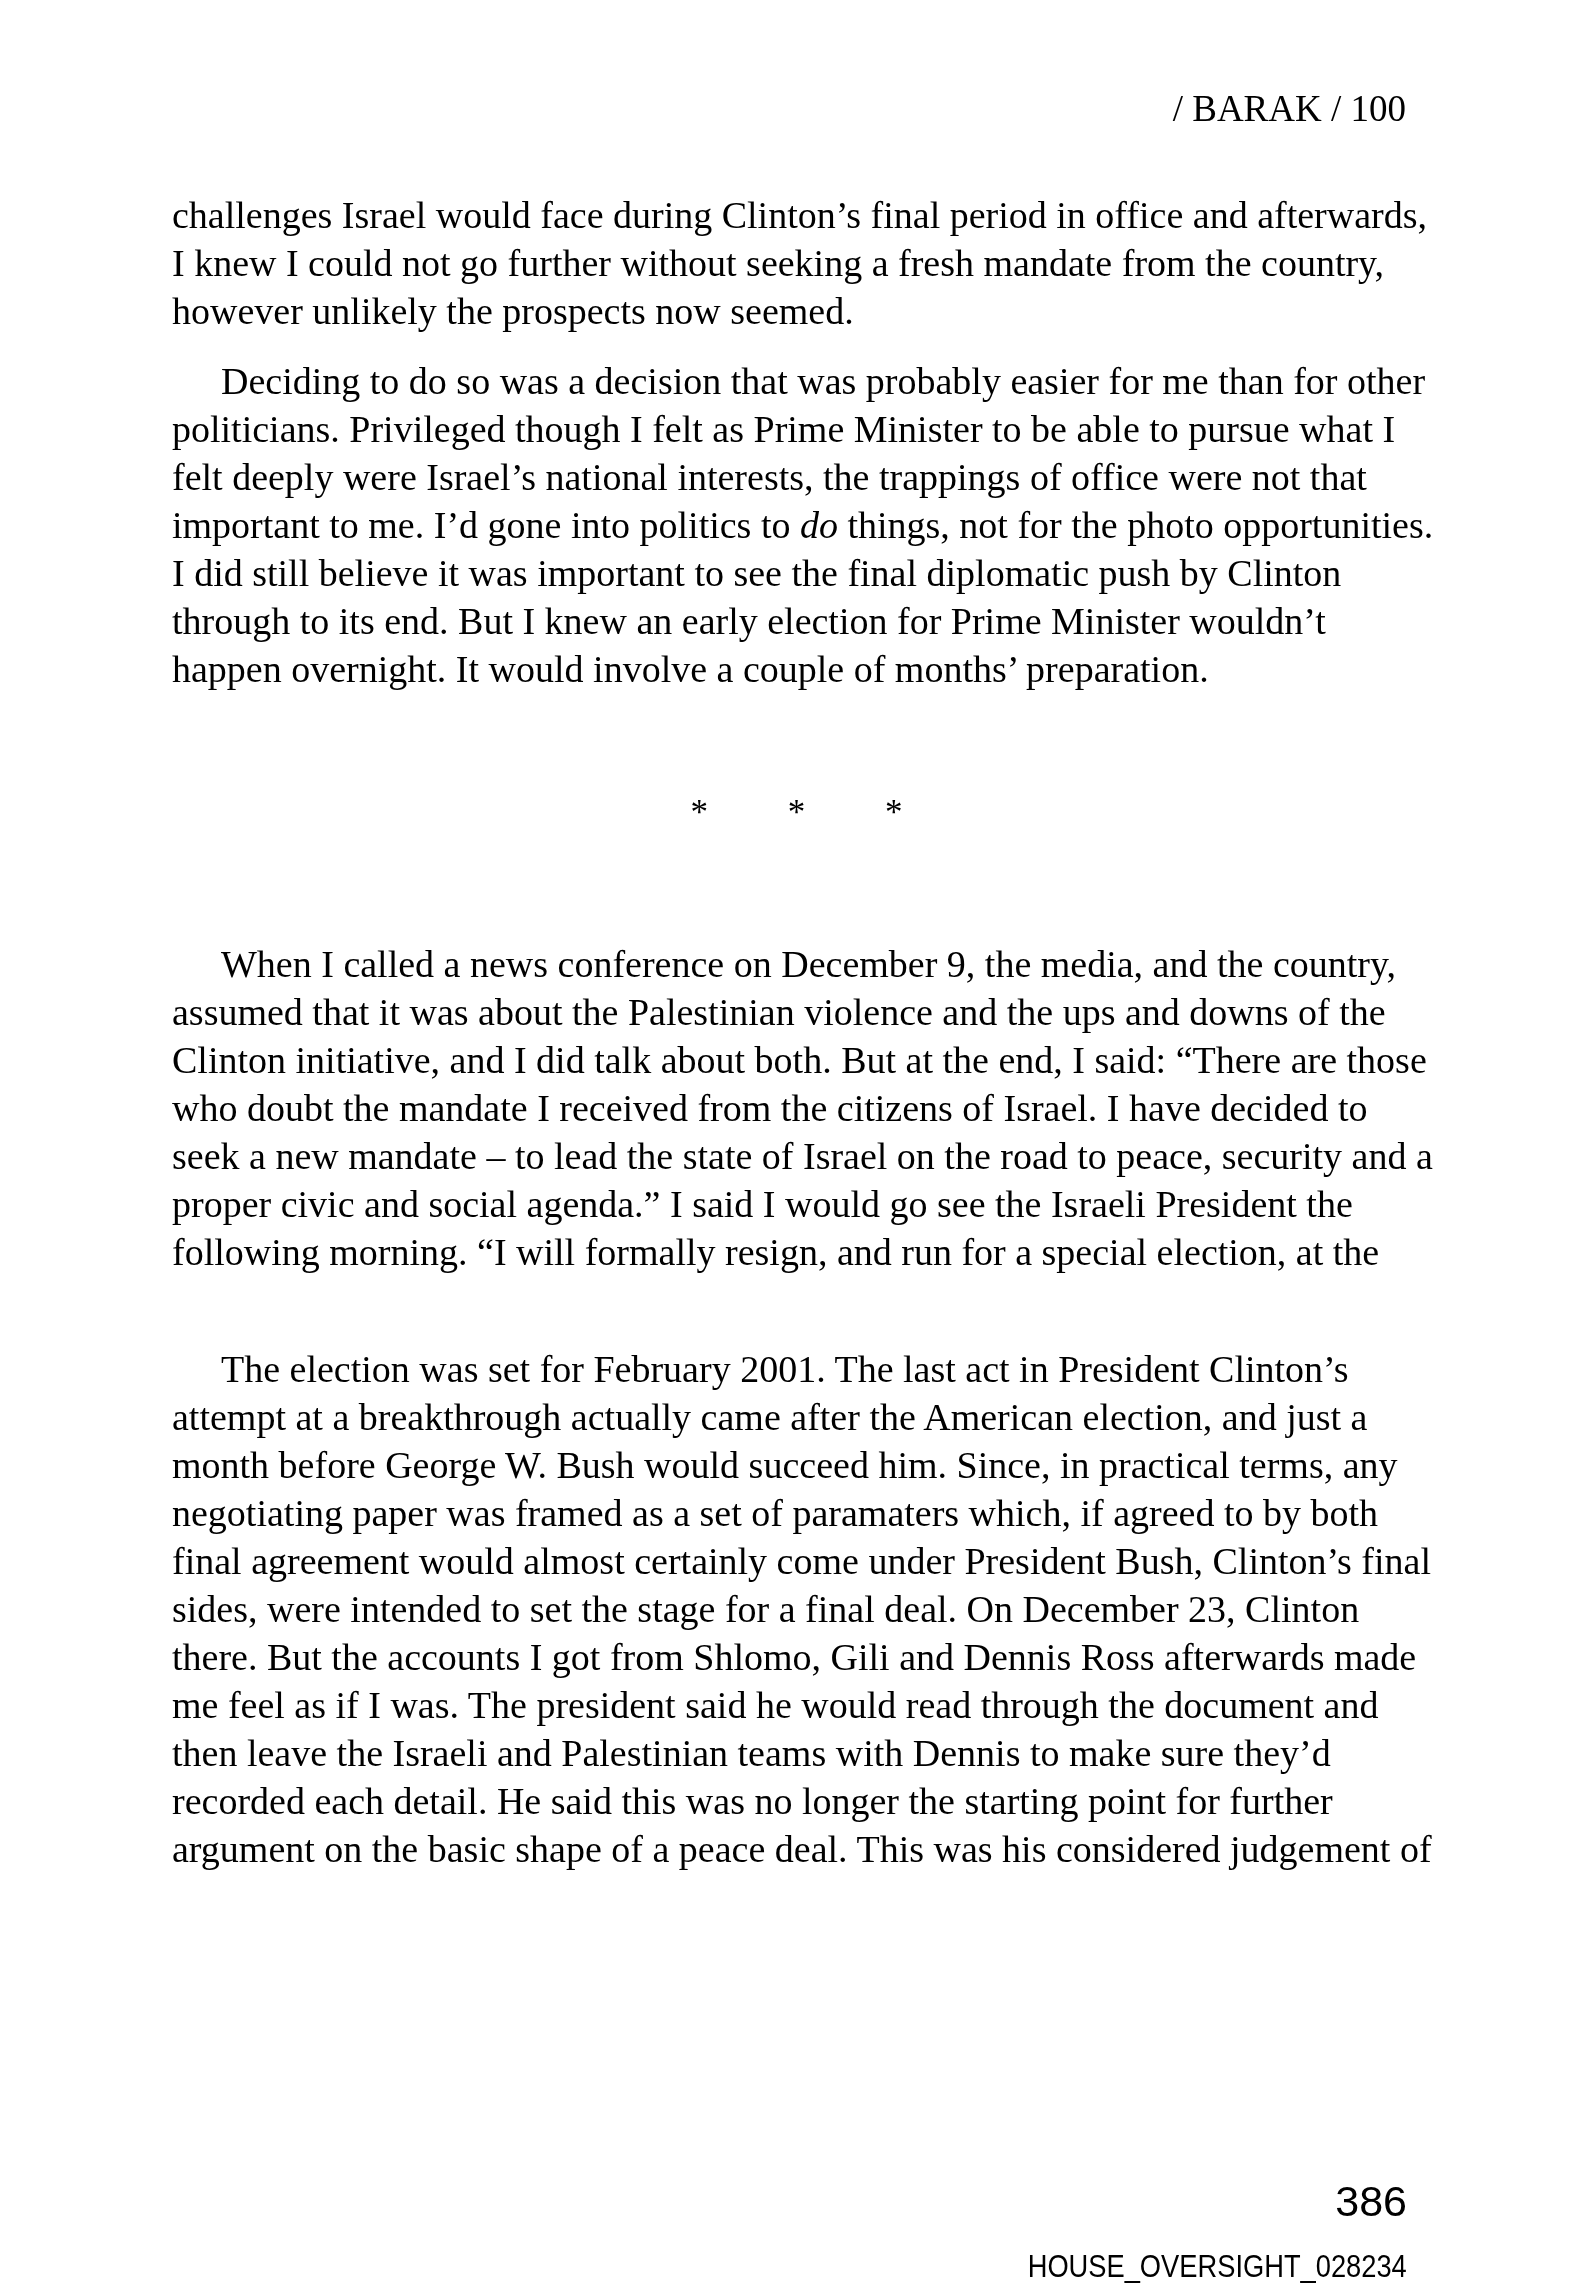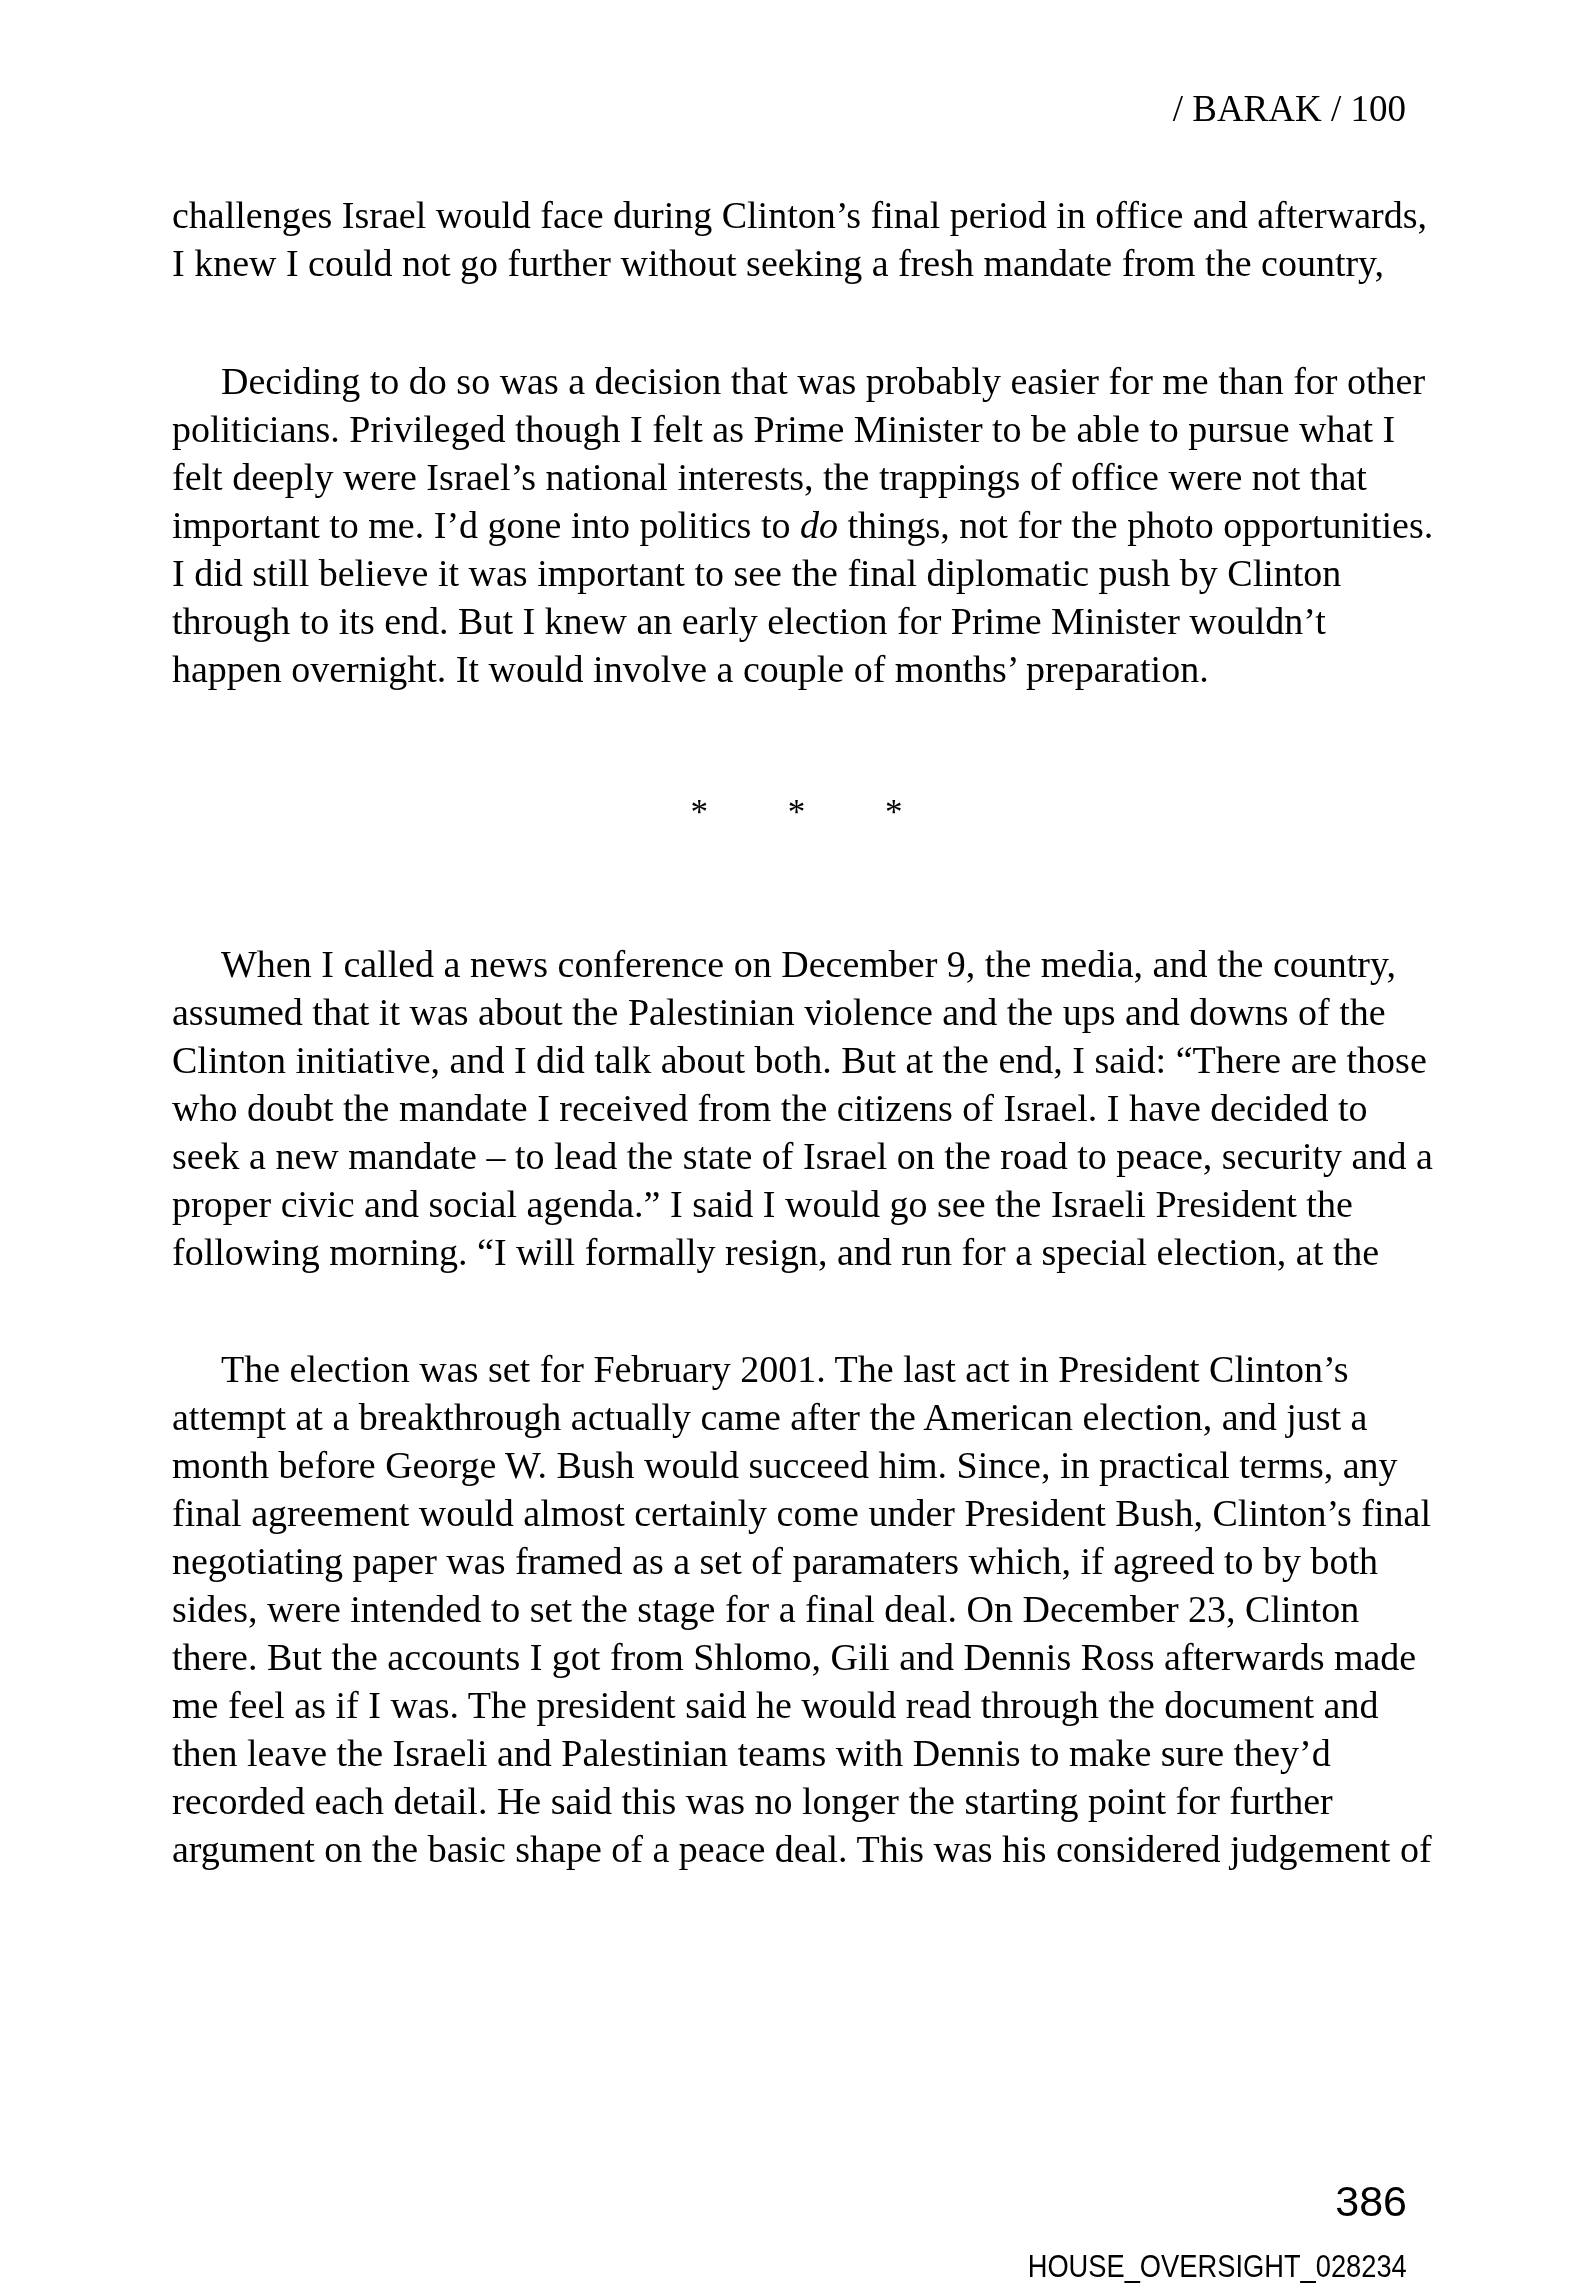--- a/index.html
+++ b/index.html
@@ -72,20 +72,21 @@
 </head>
 <body>
 
 <div class="page">
 
   <div class="header">/ BARAK / 100</div>
 
   <div class="para" id="para1">
     <div class="line">challenges Israel would face during Clinton’s final period in office and afterwards,</div>
     <div class="line">I knew I could not go further without seeking a fresh mandate from the country,</div>
+    <div class="line">however unlikely the prospects now seemed.</div>
   </div>
 
   <div class="para" id="para2">
     <div class="line indent">Deciding to do so was a decision that was probably easier for me than for other</div>
     <div class="line">politicians. Privileged though I felt as Prime Minister to be able to pursue what I</div>
     <div class="line">felt deeply were Israel’s national interests, the trappings of office were not that</div>
     <div class="line"><span>important to me. I’d gone into politics to </span><span class="it">do</span><span> things, not for the photo opportunities.</span></div>
     <div class="line">I did still believe it was important to see the final diplomatic push by Clinton</div>
     <div class="line">through to its end. But I knew an early election for Prime Minister wouldn’t</div>
     <div class="line">happen overnight. It would involve a couple of months’ preparation.</div>
@@ -100,22 +101,22 @@
     <div class="line">who doubt the mandate I received from the citizens of Israel. I have decided to</div>
     <div class="line">seek a new mandate – to lead the state of Israel on the road to peace, security and a</div>
     <div class="line">proper civic and social agenda.” I said I would go see the Israeli President the</div>
     <div class="line">following morning. “I will formally resign, and run for a special election, at the</div>
   </div>
 
   <div class="para" id="para4">
     <div class="line indent">The election was set for February 2001. The last act in President Clinton’s</div>
     <div class="line">attempt at a breakthrough actually came after the American election, and just a</div>
     <div class="line">month before George W. Bush would succeed him. Since, in practical terms, any</div>
+    <div class="line">negotiating paper was framed as a set of paramaters which, if agreed to by both</div>
     <div class="line">final agreement would almost certainly come under President Bush, Clinton’s final</div>
-    <div class="line">negotiating paper was framed as a set of paramaters which, if agreed to by both</div>
     <div class="line">sides, were intended to set the stage for a final deal. On December 23, Clinton</div>
     <div class="line">there. But the accounts I got from Shlomo, Gili and Dennis Ross afterwards made</div>
     <div class="line">me feel as if I was. The president said he would read through the document and</div>
     <div class="line">then leave the Israeli and Palestinian teams with Dennis to make sure they’d</div>
     <div class="line">recorded each detail. He said this was no longer the starting point for further</div>
     <div class="line">argument on the basic shape of a peace deal. This was his considered judgement of</div>
   </div>
 
   <div class="page-number">386</div>
 

